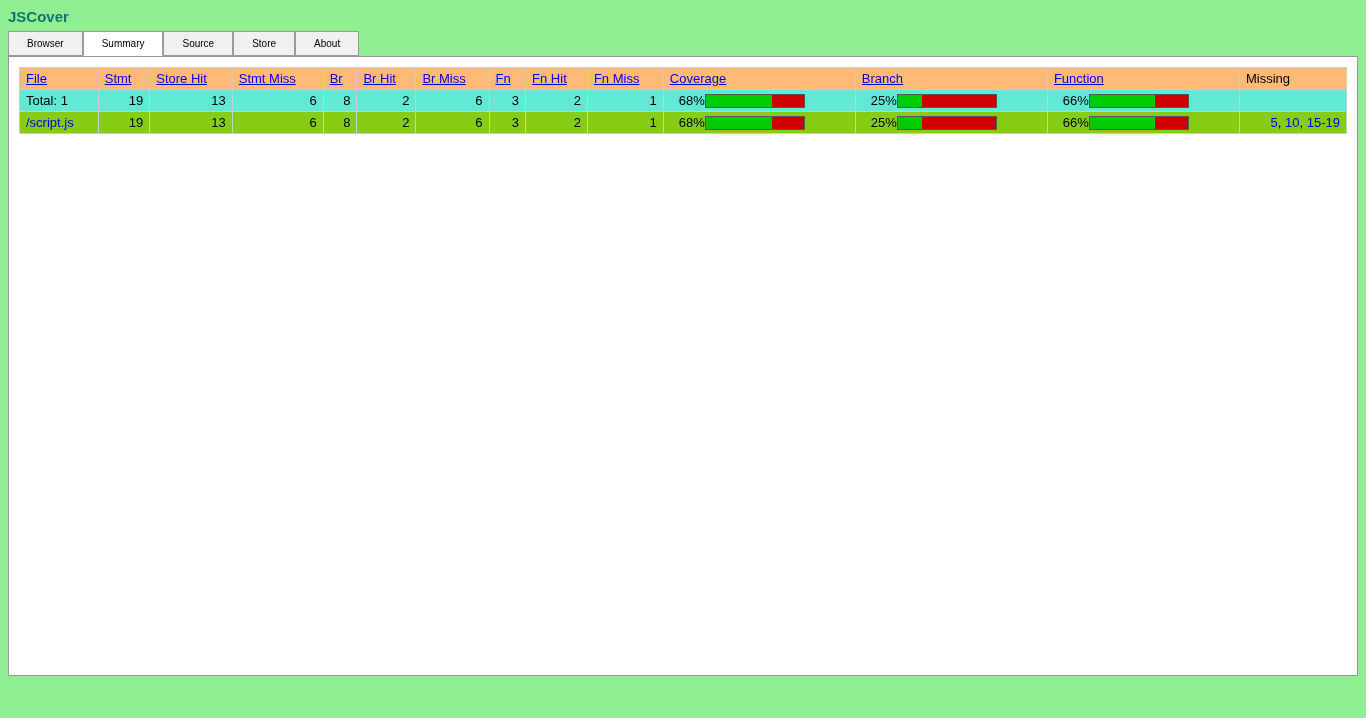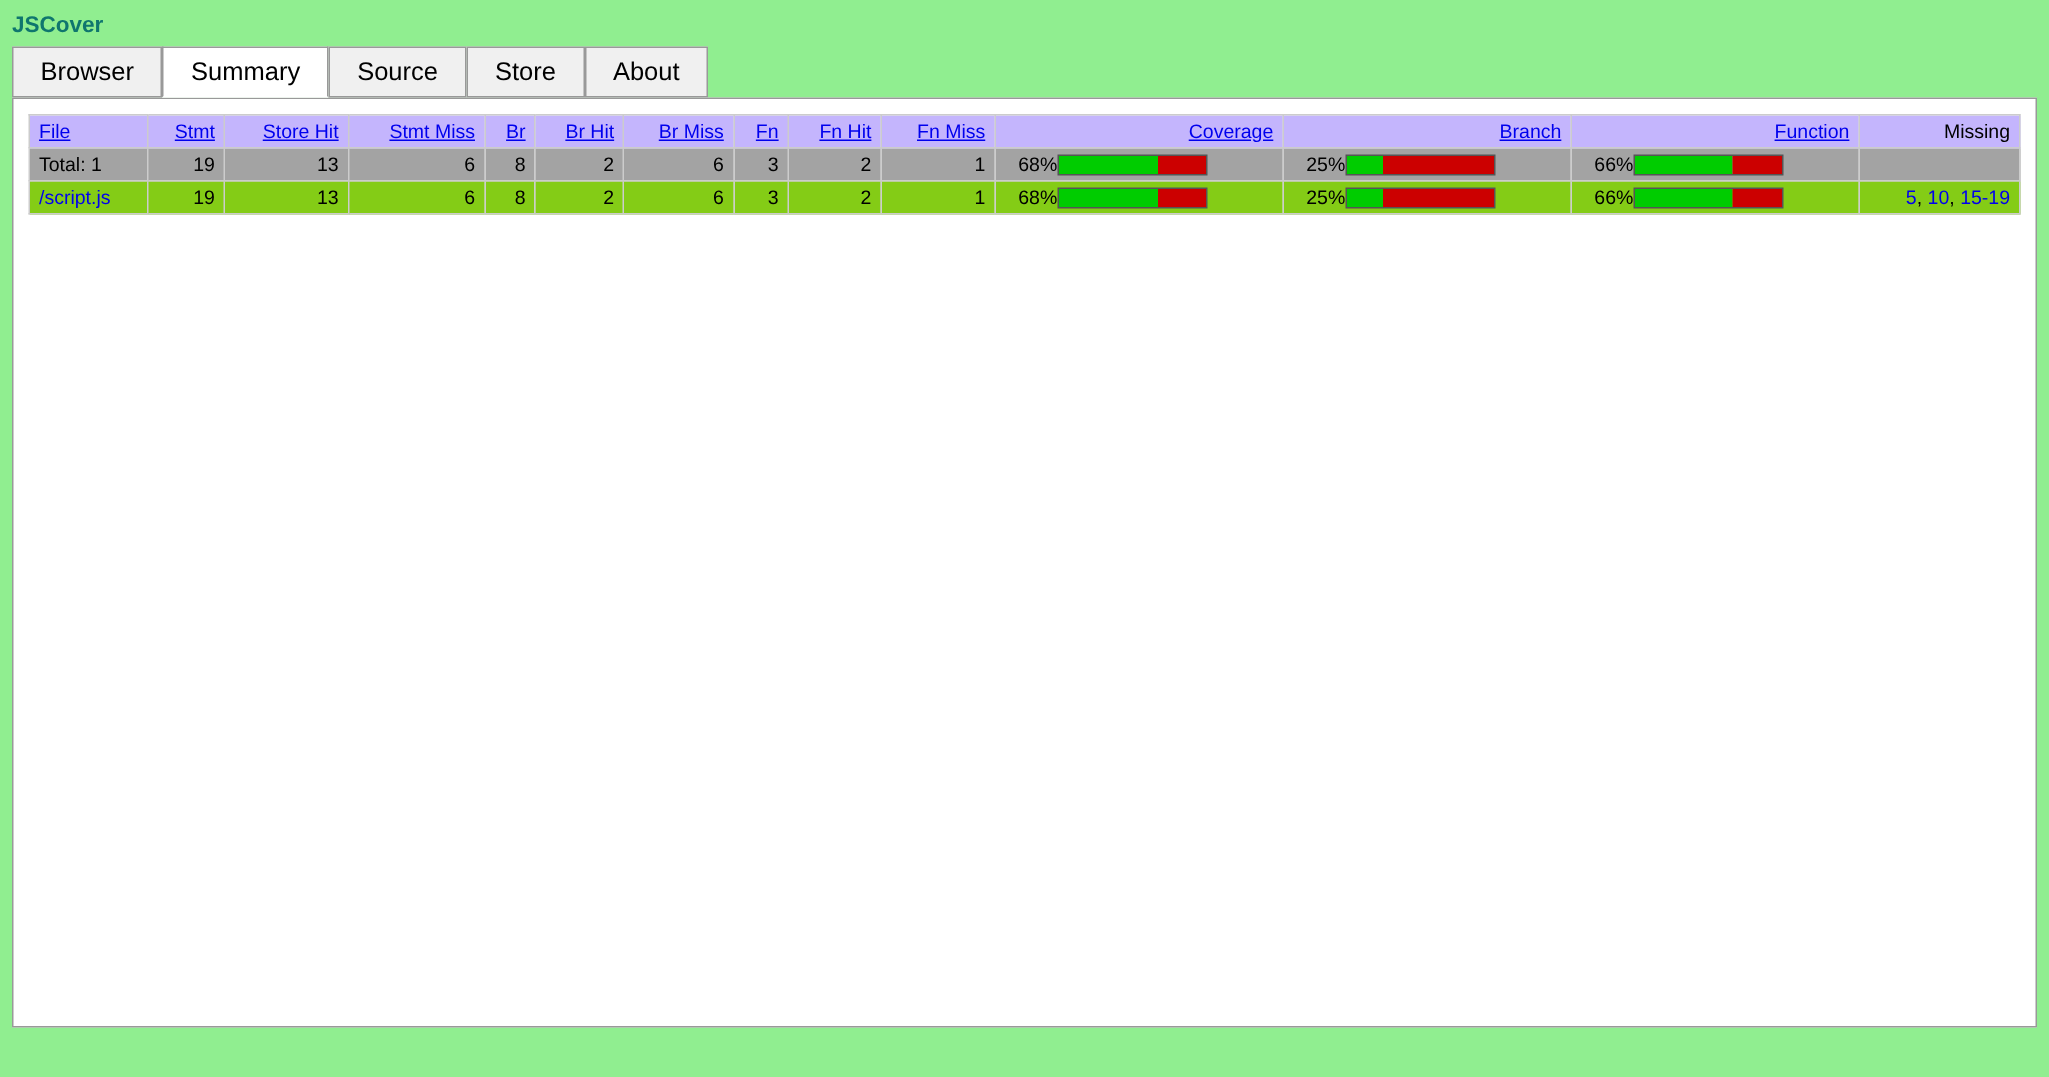--- a/index.html
+++ b/index.html
@@ -18,21 +18,21 @@
     .tabs {
       display: flex;
       gap: 0;
       margin-bottom: 0;
     }
     .tab {
       border: 1px solid #999;
       padding: 6px 18px;
       background: #f0f0f0;
       cursor: pointer;
-      font-size: 17px;
+      font-size: 10px;
       color: #000;
     }
     .tab.active {
       background: #fff;
       border-bottom: 1px solid #fff;
       font-weight: normal;
     }
     .content-area {
       background: #fff;
       border: 1px solid #999;
@@ -44,24 +44,24 @@
       align-items: center;
       gap: 6px;
       margin-bottom: 8px;
       font-size: 13px;
     }
     table {
       border-collapse: collapse;
       width: 100%;
     }
     thead tr {
-      background: #c4b5fd;
+      background: #fdba74;
     }
     th {
-      text-align: right;
+      text-align: left;
       padding: 3px 6px;
       font-size: 13px;
       font-weight: normal;
       color: #0000EE;
       text-decoration: underline;
       cursor: pointer;
       border: 1px solid #ccc;
     }
     th.no-link {
       color: #000;
@@ -74,21 +74,21 @@
     td {
       padding: 3px 6px;
       text-align: right;
       border: 1px solid #ccc;
       font-size: 13px;
     }
     td.left-align {
       text-align: left;
     }
     tr.total-row {
-      background: #a3a3a3;
+      background: #5eead4;
     }
     tr.data-row {
       background: #84cc16;
     }
     .bar-container {
       display: flex;
       align-items: center;
       gap: 0;
     }
     .bar-pct {

